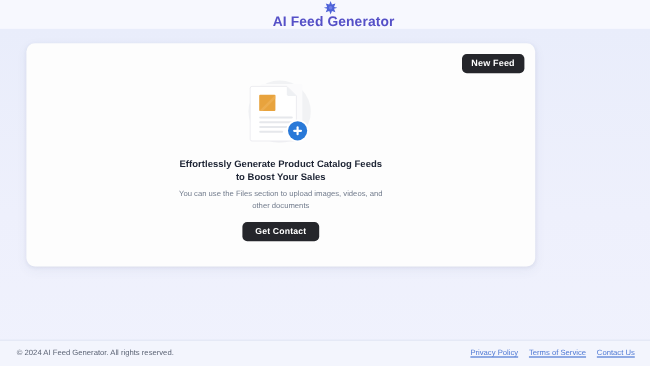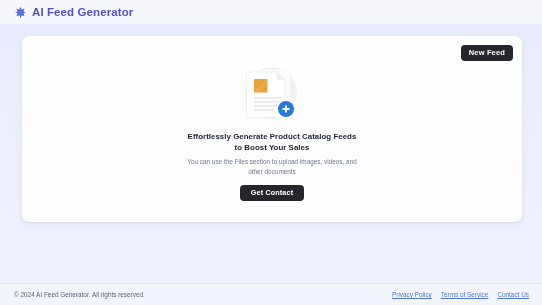--- a/index.html
+++ b/index.html
@@ -19,20 +19,21 @@
 
   
   .header {
     height: 24px;
     background: #f7f8fe;
     display: flex;
     align-items: center;
     padding: 0 0 0 14px;
     position: relative;
     z-index: 5;
+    flex-direction: column;
   }
   .logo-icon {
     width: 13px;
     height: 13px;
     display: block;
     flex: 0 0 auto;
     margin-right: 5px;
   }
   .brand-title {
     font-size: 11.5px;
@@ -50,21 +51,21 @@
     right: 0;
     bottom: 0;
     background: linear-gradient(180deg, #e9edfb 0%, #eef0fc 55%, #f0f2fd 100%);
   }
 
   
   .card {
     position: absolute;
     left: 22px;
     top: 12px;
-    width: 500px;
+    width: 424px;
     height: 186px;
     background: #fdfdfd;
     border-radius: 7px;
     box-shadow: 0 1px 3px rgba(60,70,120,0.07), 0 3px 10px rgba(60,70,120,0.05);
   }
 
   .new-feed-btn {
     position: absolute;
     right: 9px;
     top: 9px;

